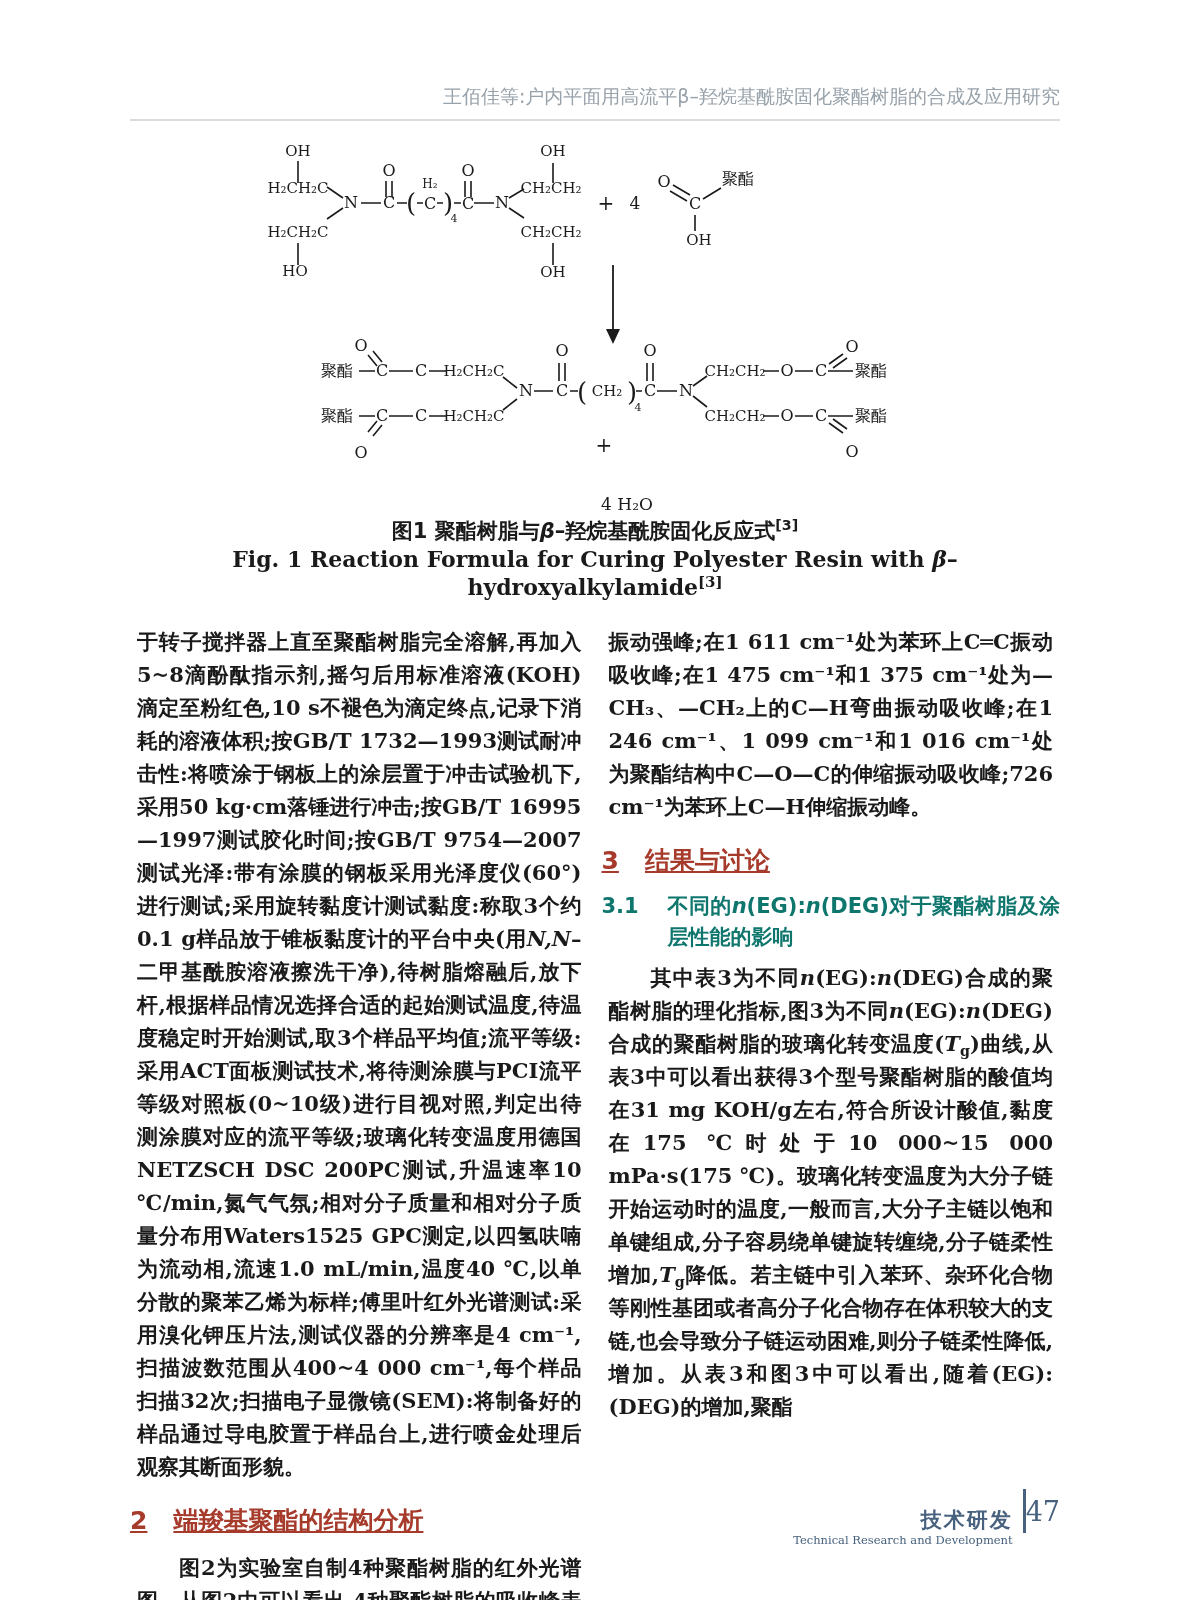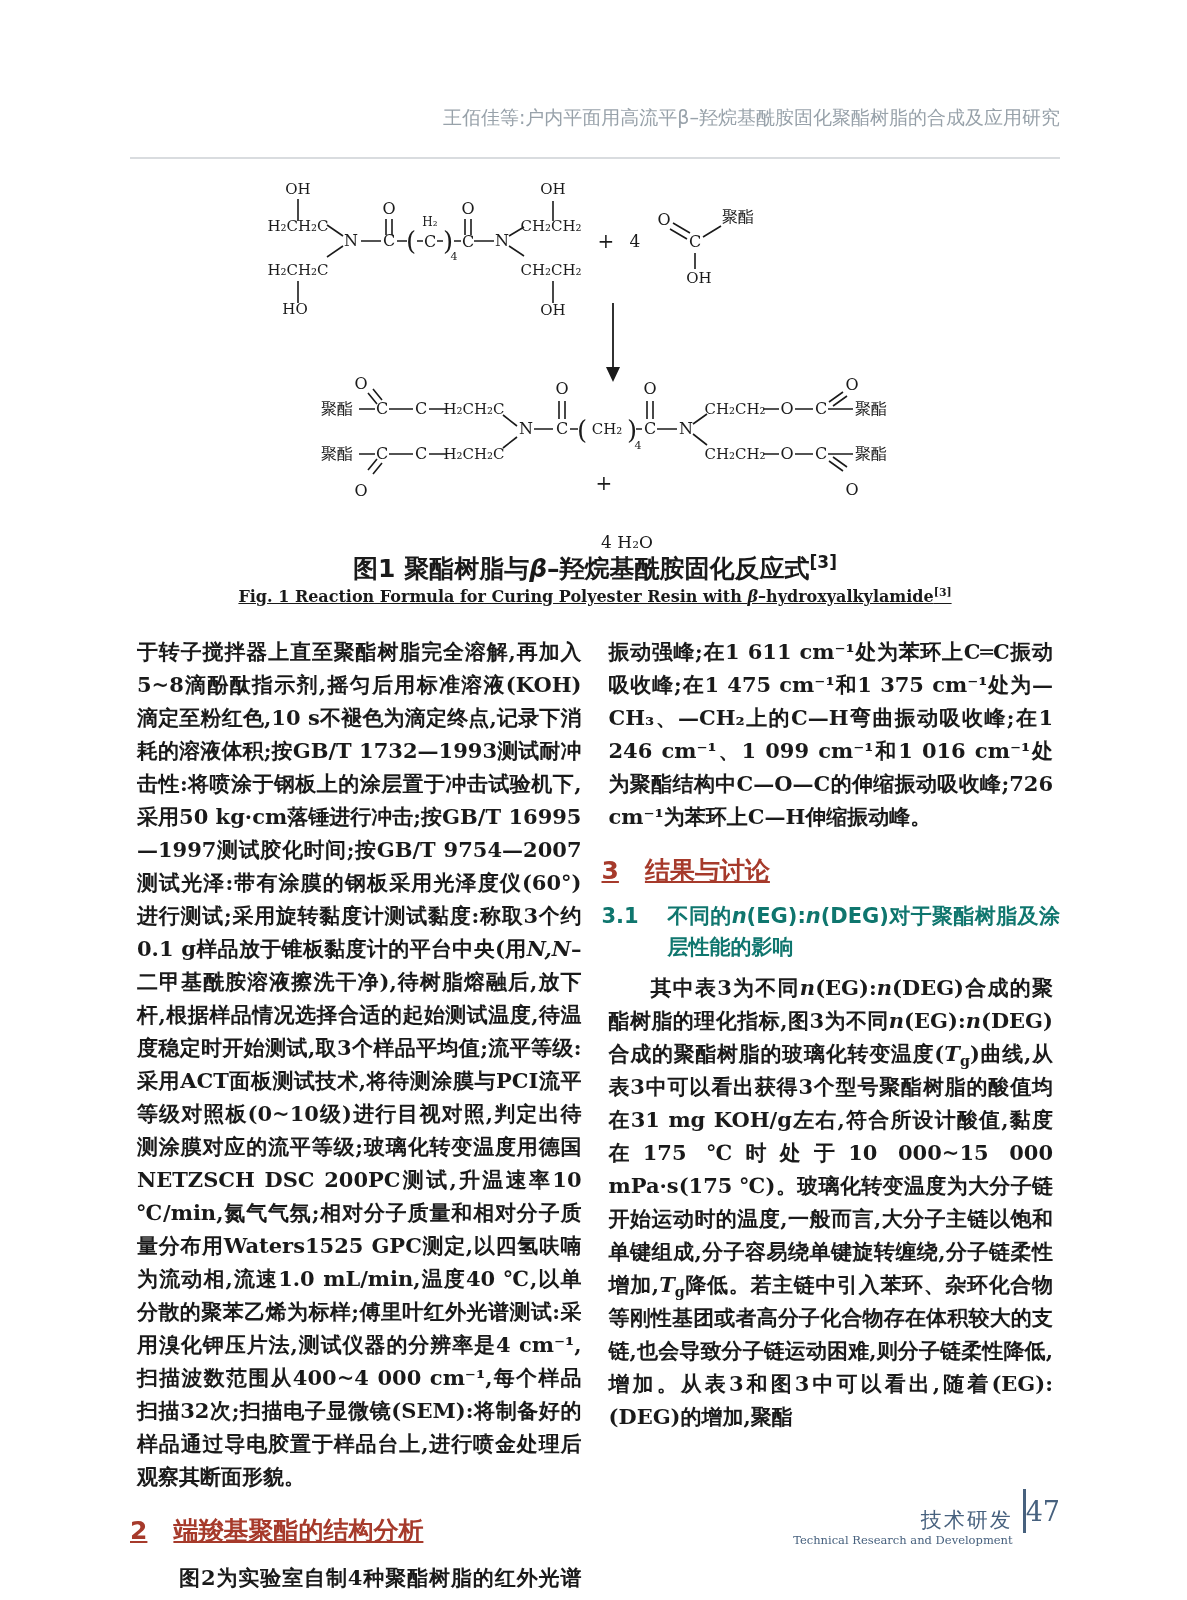--- a/index.html
+++ b/index.html
@@ -1,54 +1,54 @@
 <!DOCTYPE html>
 <html><head>
 <meta charset="utf-8">
 <style>
   html,body{margin:0;padding:0;background:#ffffff;}
   .page{position:relative;width:1187px;height:1600px;background:#fff;overflow:hidden;
         font-family:"DejaVu Serif","Liberation Serif",serif;color:#1a1a1a;}
   .content{position:absolute;left:130px;top:0;width:930px;}
   .header{padding-top:84px;text-align:right;font-size:19px;color:#98a2aa;
           font-family:"DejaVu Sans","Liberation Sans",sans-serif;
-          border-bottom:2px solid #d9dcdf;padding-bottom:26px;margin-top:21px;}
+          border-bottom:2px solid #d9dcdf;padding-bottom:9px;}
   .figwrap{margin-top:4px;}
   svg.rxn{display:block;}
   svg.rxn text{fill:#1b1b1b;font-family:"DejaVu Serif","Liberation Serif",serif;}
   .at{font-size:16px;text-anchor:middle;}
   .fm{font-size:15px;text-anchor:middle;}
   .cn{font-size:16px;text-anchor:middle;}
   .paren{font-size:26px;text-anchor:middle;}
   .sm{font-size:12px;text-anchor:middle;}
   .ssm{font-size:11px;text-anchor:middle;}
   .op{font-size:20px;text-anchor:middle;}
   .co{font-size:17px;text-anchor:middle;}
   .cap{text-align:center;font-weight:bold;line-height:28px;}
-  .cap.zh{font-size:25px;font-family:"DejaVu Sans","Liberation Sans",sans-serif;margin-top:2px;}
-  .cap.en{font-size:16px;text-decoration:underline;}
+  .cap.zh{font-size:21px;font-family:"DejaVu Sans","Liberation Sans",sans-serif;margin-top:2px;}
+  .cap.en{font-size:22px;}
   .columns{display:flex;gap:13px;margin-top:17px;}
   .col{flex:1;min-width:0;font-size:21px;line-height:33px;text-align:justify;}
   .col p{margin:7px;font-weight:bold;}
   .col p.ind{text-indent:2em;}
   h2.sec{font-family:"DejaVu Sans","Liberation Sans",sans-serif;color:#a63a2b;
          font-size:25px;font-weight:bold;margin:21px 0 13px 0;line-height:34px;text-decoration:underline;}
   h2.sec .hnum{margin-right:26px;}
   h3.sub{font-family:"DejaVu Sans","Liberation Sans",sans-serif;color:#0f766e;
          font-size:21px;font-weight:bold;margin:6px 0 8px 0;line-height:31px;
          position:relative;padding-left:66px;}
   h3.sub .hnum{position:absolute;left:0;top:0;}
   .seg-i{font-style:italic;}
   .seg-sub{vertical-align:sub;font-size:0.68em;line-height:0;}
   .seg-sup{vertical-align:super;font-size:0.68em;line-height:0;}
   .footer{position:absolute;right:127px;bottom:52px;display:flex;align-items:center;
           color:#47617e;font-family:"DejaVu Serif","Liberation Serif",serif;}
   .footer .ftext{text-align:right;padding-right:10px;}
   .footer .fzh{font-family:"DejaVu Sans","Liberation Sans",sans-serif;
-               font-weight:normal;font-size:21px;letter-spacing:2px;line-height:24px;margin-top:34px;}
+               font-weight:bold;font-size:21px;letter-spacing:2px;line-height:24px;margin-top:34px;}
   .footer .fen{font-size:11.5px;line-height:16px;}
   .footer .fdiv{width:3px;height:44px;background:#47617e;}
   .footer .fnum{font-size:27px;padding-left:0;}
 </style>
 </head>
 <body>
 
 <div class="page">
   <div class="content">
 

